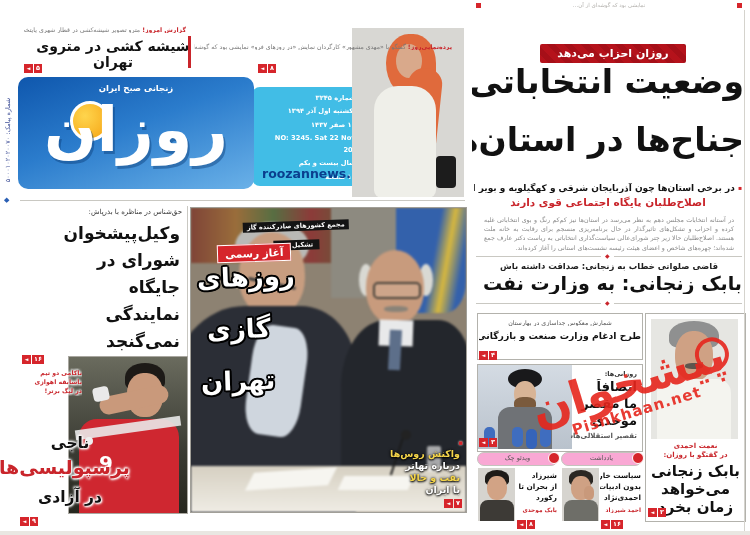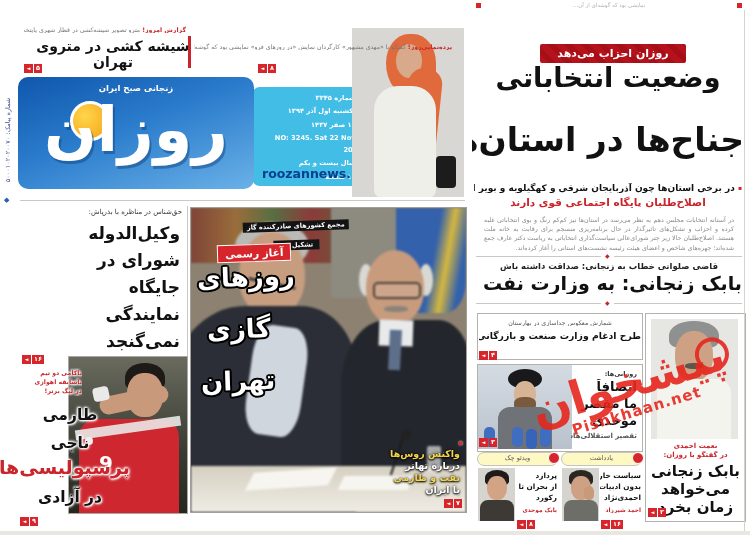--- a/index.html
+++ b/index.html
@@ -22,21 +22,21 @@
   .ph{position:absolute;overflow:hidden}
   .art{position:absolute;inset:0;filter:blur(0.7px)}
   .art div{position:absolute}
   .outl{color:#fff;font-weight:bold;white-space:nowrap;
         text-shadow:2px 0 0 #000,-2px 0 0 #000,0 2px 0 #000,0 -2px 0 #000,
                     1.5px 1.5px 0 #000,-1.5px -1.5px 0 #000,1.5px -1.5px 0 #000,-1.5px 1.5px 0 #000}
   .halo{text-shadow:0 0 2px #fff,0 0 3px #fff,1px 1px 2px #fff,-1px -1px 2px #fff,0 0 4px #fff}
   .cap{font-weight:bold;font-size:9.5px;line-height:12px;text-align:right;
        text-shadow:0 1px 2px #000,0 0 3px #000}
   .cap .y{color:#f5d54a}.cap .w{color:#fff}
-  .pill{position:absolute;left:0;top:0;right:0;height:12px;background:#fef9c3;border:1px solid #c4c3bd;
+  .pill{position:absolute;left:0;top:0;right:0;height:12px;background:#f9a8d4;border:1px solid #c4c3bd;
         border-radius:7px;font-size:6.5px;color:#555;text-align:center;line-height:11px}
   .pdisc{position:absolute;right:-2px;top:0;width:10px;height:10px;border-radius:50%;
          background:#d6252b;border:1px solid #fff}
   .blt{color:#8d1414;font-size:5px;vertical-align:1px;margin-left:2px}
   .wm{position:absolute;left:535px;top:355px;width:215px;height:150px;z-index:60;
       transform:rotate(-17deg);color:#e6261d;opacity:.9;pointer-events:none;text-align:center}
 </style>
 </head>
 <body>
 
@@ -100,21 +100,21 @@
   <div class="hline" style="left:20px;top:200px;width:445px"></div>
 
   <div class="x" style="left:476px;top:2px;width:266px;height:9px">
     <div class="x" style="left:0;top:1px;width:5px;height:5px;background:#d6252b"></div>
     <div class="x" style="right:0;top:1px;width:5px;height:5px;background:#d6252b"></div>
     <div class="x c nw" style="left:8px;right:8px;top:0;font-size:5.5px;color:#b3b1ad">نمایشی بود که گوشه‌ای از آن…</div>
   </div>
 
   <div class="x c" style="left:540px;top:44px;width:146px;height:19px;background:repeating-linear-gradient(45deg,#b5121b 0 6px,#a60f18 6px 12px);
        color:#fff;font-size:11px;font-weight:bold;line-height:19px;border-radius:2px">روزان احزاب می‌دهد</div>
-  <div class="x c b nw" style="left:472px;top:62px;width:272px;font-size:27px;letter-spacing:-1px">وضعیت انتخاباتی</div>
+  <div class="x c b nw" style="left:472px;top:62px;width:272px;font-size:33px;letter-spacing:-1px">وضعیت انتخاباتی</div>
   <div class="x c b nw" style="left:472px;top:120px;width:272px;font-size:33px;letter-spacing:-1px">جناح‌ها در استان‌ها</div>
   <div class="x c nw" style="left:474px;top:183px;width:268px;font-size:9px;font-weight:bold">
     <span style="color:#d6252b;font-size:6px;vertical-align:1px">▪</span>
     <span>در برخی استان‌ها چون آذربایجان شرقی و کهگیلویه و بویر احمد</span>
   </div>
   <div class="x c nw b red" style="left:474px;top:196px;width:268px;font-size:10.5px">اصلاح‌طلبان پایگاه اجتماعی قوی دارند</div>
   <div class="x" style="left:484px;top:215px;width:250px;height:38px;font-size:6.3px;line-height:9.2px;color:#8a8a8a;text-align:justify;overflow:hidden">در آستانه انتخابات مجلس دهم به نظر می‌رسد در استان‌ها نیز کم‌کم رنگ و بوی انتخاباتی غلبه کرده و احزاب و تشکل‌های تاثیرگذار در حال برنامه‌ریزی منسجم برای رقابت به خانه ملت هستند. اصلاح‌طلبان حالا زیر چتر شورای‌عالی سیاست‌گذاری انتخاباتی به ریاست دکتر عارف جمع شده‌اند؛ چهره‌های شاخص و اعضای هیئت رئیسه نشست‌های استانی را آغاز کرده‌اند.</div>
 
   <div class="hline" style="left:476px;top:256px;width:266px"></div>
   <div class="orn" style="left:601px;top:252px">◆</div>
@@ -202,21 +202,21 @@
   <div class="x" style="left:477px;top:452px;width:81px;height:78px">
     <div class="pill">ویدئو چک</div>
     <div class="pdisc"></div>
     <div class="ph" style="left:1px;top:16px;width:37px;height:53px;background:#d6d4cf">
       <div class="art">
         <div style="left:7px;top:2px;width:24px;height:16px;border-radius:50% 50% 30% 30%;background:#1e1b18"></div>
         <div style="left:9px;top:8px;width:20px;height:24px;border-radius:46%;background:#d2a385"></div>
         <div style="left:2px;top:32px;width:34px;height:22px;border-radius:8px 8px 0 0;background:#3d3a36"></div>
       </div>
     </div>
-    <div class="x r b nw" style="right:1px;top:18px;width:41px;font-size:7.3px;line-height:11px">پردازد</div>
+    <div class="x r b nw" style="right:1px;top:18px;width:41px;font-size:7.3px;line-height:11px">شیرزاد</div>
     <div class="x r b nw" style="right:1px;top:29px;width:41px;font-size:7.3px;line-height:11px">از بحران تا</div>
     <div class="x r b nw" style="right:1px;top:40px;width:41px;font-size:7.3px;line-height:11px">رکورد</div>
     <div class="x r b nw red" style="right:1px;top:55px;width:41px;font-size:5.8px">بابک موحدی</div>
   </div>
   <div class="pb" style="left:517px;top:520px">
       <span>۸</span>
       <i>◄</i>
     </div>
 
   <div class="ph" style="left:190px;top:207px;width:275px;height:304px;border:1px solid #a19f98;background:#8d8272;z-index:4">
@@ -250,31 +250,31 @@
     </div>
     <div class="x" style="left:26px;top:36px;background:#d6252b;color:#fff;font-size:10.5px;font-weight:bold;padding:2px 7px;
          border:1px solid #fff;transform:rotate(-2deg)">آغاز رسمی</div>
     <div class="x outl" style="left:6px;top:54px;font-size:26px;transform:rotate(-2deg)">روزهای</div>
     <div class="x outl" style="left:16px;top:106px;font-size:26px;transform:rotate(-2deg)">گازی</div>
     <div class="x outl" style="left:10px;top:158px;font-size:26px;transform:rotate(-2deg)">تهران</div>
     <div class="x" style="right:3px;top:231px;color:#d6252b;font-size:7px;text-shadow:0 0 2px #fff">▪</div>
     <div class="x cap" style="right:6px;top:240px;width:76px">
       <div class="y">واکنش روس‌ها</div>
       <div class="w">درباره تهاتر</div>
-      <div class="y">نفت و طارمی</div>
+      <div class="y">نفت و حالا</div>
       <div class="w">با ایران</div>
     </div>
     <div class="pb" style="right:4px;bottom:4px;left:auto">
         <span>۷</span>
         <i>◄</i>
       </div>
   </div>
 
   <div class="x r nw" style="left:24px;top:208px;width:158px;font-size:7px;color:#333">حق‌شناس در مناظره با بذرپاش:</div>
-  <div class="x r b nw" style="left:24px;top:220px;width:156px;font-size:17px;padding-left:0;line-height:26px">وکیل‌الدوله</div>
+  <div class="x r b nw" style="left:24px;top:220px;width:156px;font-size:17px;padding-left:0;line-height:26px">وکیل‌پیشخوان</div>
   <div class="x r b nw" style="left:24px;top:247px;width:156px;font-size:17px;line-height:26px">شورای در</div>
   <div class="x r b nw" style="left:24px;top:274px;width:156px;font-size:17px;line-height:26px">جایگاه</div>
   <div class="x r b nw" style="left:24px;top:301px;width:156px;font-size:17px;line-height:26px">نمایندگی</div>
   <div class="x r b nw" style="left:24px;top:328px;width:156px;font-size:17px;line-height:26px">نمی‌گنجد</div>
   <div class="pb" style="left:22px;top:355px">
       <span>۱۶</span>
       <i>◄</i>
     </div>
   <div class="vline" style="left:187px;top:206px;height:306px"></div>
 
@@ -287,21 +287,20 @@
       <div style="left:58px;top:16px;width:36px;height:44px;border-radius:45%;background:#c9997b"></div>
       <div style="left:30px;top:34px;width:70px;height:18px;border-radius:9px;background:#c9997b;transform:rotate(-12deg)"></div>
       <div style="left:24px;top:30px;width:16px;height:14px;border-radius:4px;background:#e9e9e9;transform:rotate(-12deg)"></div>
       <div style="left:16px;top:80px;width:8px;height:8px;border-radius:50%;background:#eee"></div>
     </div>
     <div class="x b" style="left:30px;top:94px;font-size:20px;color:#fff;direction:ltr">9</div>
   </div>
   <div class="x r b nw red halo" style="left:18px;top:368px;width:64px;font-size:6.2px;line-height:9.5px;z-index:7">ناکامی دو تیم</div>
   <div class="x r b nw red halo" style="left:18px;top:377px;width:64px;font-size:6.2px;line-height:9.5px;z-index:7">باسابقه اهوازی</div>
   <div class="x r b nw red halo" style="left:18px;top:386px;width:64px;font-size:6.2px;line-height:9.5px;z-index:7">در لیگ برتر!</div>
-  <div class="x c b halo" style="left:16px;top:406px;width:108px;font-size:15.5px;z-index:7;white-space:nowrap">طارمی</div>
   <div class="x c b halo" style="left:16px;top:434px;width:108px;font-size:15.5px;z-index:7;white-space:nowrap">ناجی</div>
   <div class="x c b halo red" style="left:10px;top:456px;width:120px;font-size:19px;z-index:7;white-space:nowrap">پرسپولیسی‌ها</div>
   <div class="x c b halo" style="left:16px;top:488px;width:108px;font-size:15.5px;z-index:7;white-space:nowrap">در آزادی</div>
   <div class="pb" style="left:20px;top:517px">
       <span>۹</span>
       <i>◄</i>
     </div>
 
   <div class="wm">
     <div class="b" style="font-size:46px;line-height:50px">پیشخوان</div>

